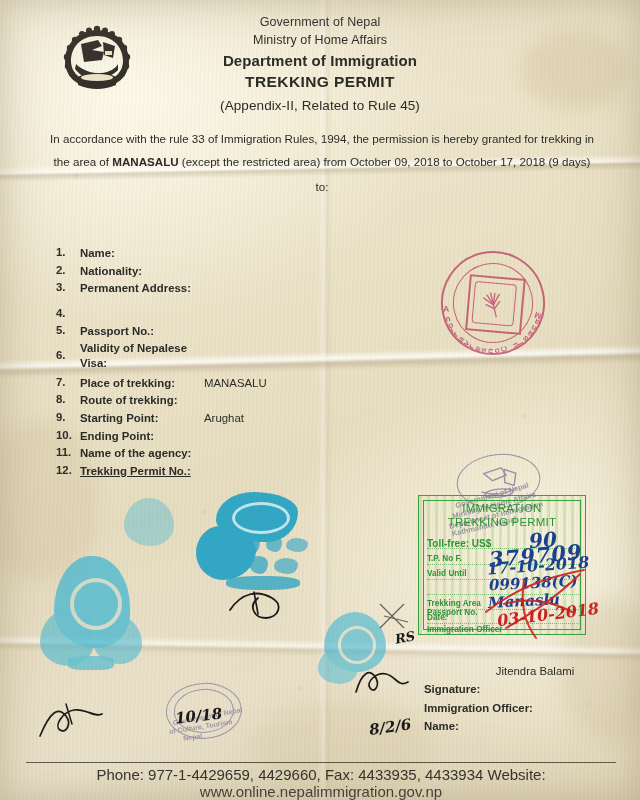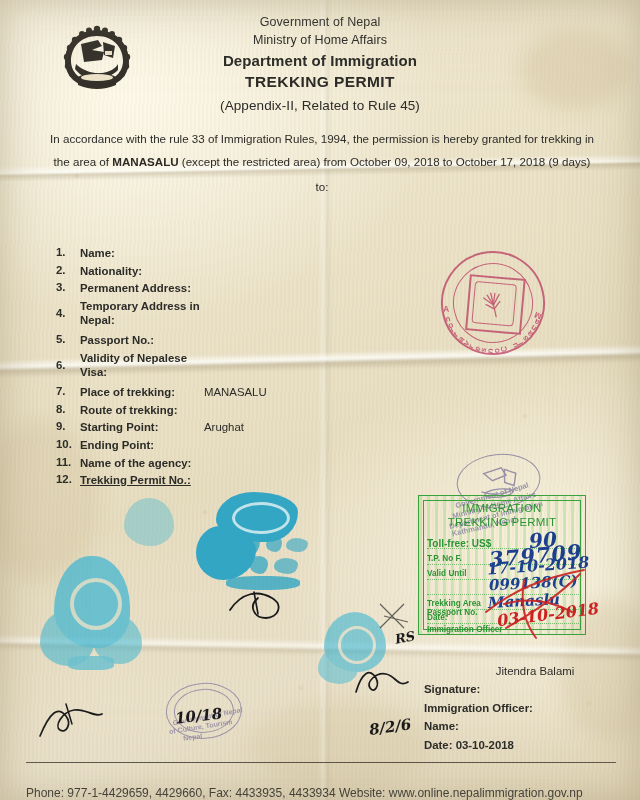--- a/index.html
+++ b/index.html
@@ -83,21 +83,21 @@
   .flab{width:124px;flex:0 0 124px;font-weight:bold;line-height:1.28;}
   .fval{flex:1;line-height:1.3;}
   .frow.tall{margin-bottom:5px;}
   .frow.tall .fnum{padding-top:8px;}
   
   .officer{position:absolute;left:424px;top:662px;width:200px;font-size:11.4px;line-height:1.62;}
   .officer .nm{text-align:center;font-weight:normal;padding-left:22px;}
   .officer .lab{font-weight:bold;}
   
   .footrule{position:absolute;left:26px;top:762px;width:590px;height:1px;background:#3a372e;opacity:.82;}
-  .footer{position:absolute;left:26px;top:786px;width:590px;font-size:12px;}
+  .footer{position:absolute;left:26px;top:766px;width:590px;text-align:center;font-size:15px;}
   
   .stamp{position:absolute;pointer-events:none;}
   
   #stamp-red{left:437px;top:247px;width:112px;height:112px;transform:rotate(-13deg);opacity:.72;}
   #stamp-red .ring{
     position:absolute;inset:4px;border:2px solid #b8365c;border-radius:50%;
   }
   #stamp-red .ring2{position:absolute;inset:16px;border:1.2px solid #b8365c;border-radius:50%;}
   #stamp-red .sq{
     position:absolute;left:30px;top:30px;width:52px;height:52px;
@@ -244,21 +244,20 @@
       <div class="flab">Nationality:</div>
       <div class="fval"></div>
     </div>
     <div class="frow">
       <div class="fnum">3.</div>
       <div class="flab">Permanent Address:</div>
       <div class="fval"></div>
     </div>
     <div class="frow tall">
       <div class="fnum">4.</div>
-      <div class="flab">Temporary Address in Nepal:</div>
       <div class="fval"></div>
     </div>
     <div class="frow">
       <div class="fnum">5.</div>
       <div class="flab">Passport No.:</div>
       <div class="fval"></div>
     </div>
     <div class="frow tall">
       <div class="fnum">6.</div>
       <div class="flab">Validity of Nepalese Visa:</div>
@@ -442,20 +441,19 @@
       <path d="M24 44 C46 38 70 40 92 52"></path>
       <path d="M44 20 C40 44 44 62 56 78"></path>
     </g>
   </svg>
 
   <div class="officer">
     <div class="nm">Jitendra Balami</div>
     <div class="lab">Signature:</div>
     <div class="lab">Immigration Officer:</div>
     <div class="lab">Name:</div>
-    <div class="lab">Date: 03-10-2018</div>
   </div>
 
   <div class="footrule"></div>
   <div class="footer">Phone: 977-1-4429659, 4429660, Fax: 4433935, 4433934 Website: www.online.nepalimmigration.gov.np</div>
 
   <div class="edge-shadow"></div>
 </div>
 
 </body></html>

